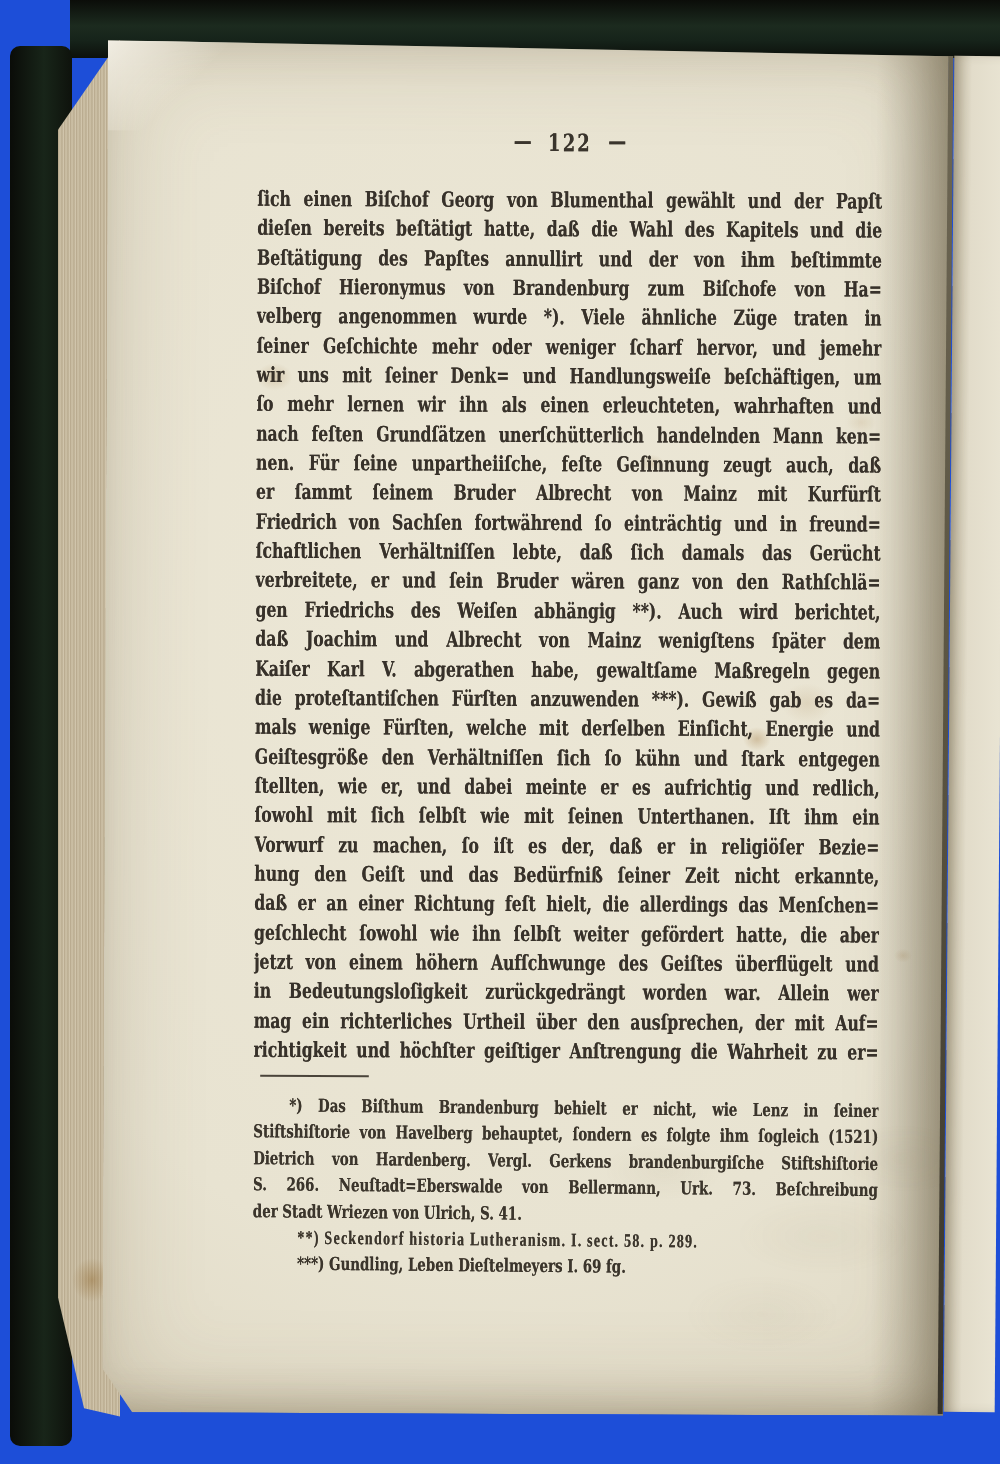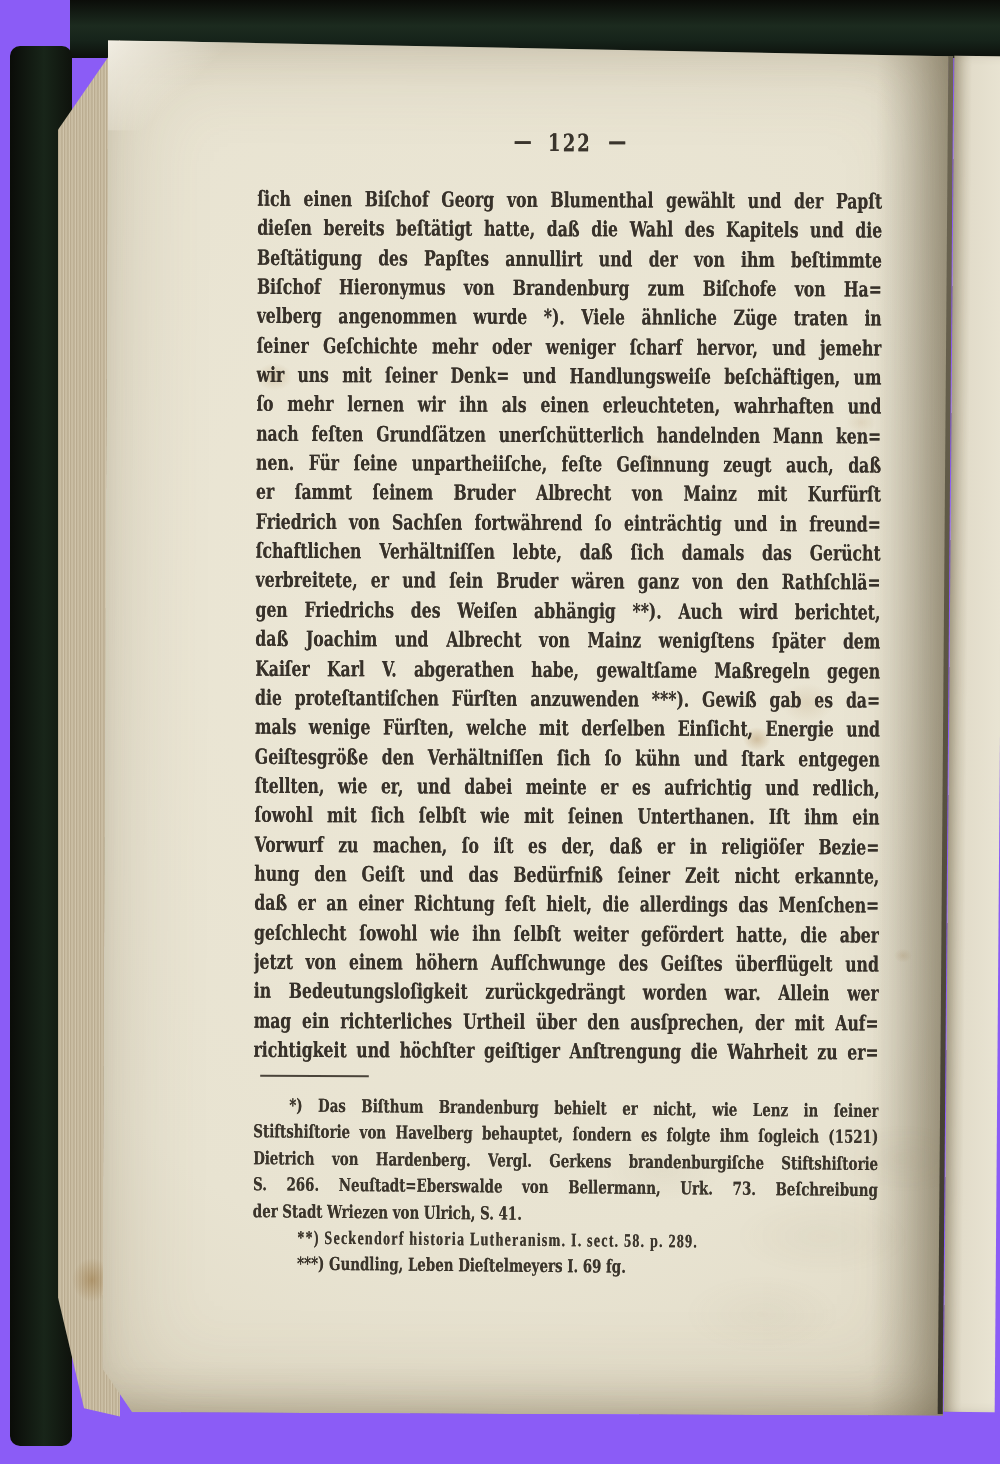--- a/index.html
+++ b/index.html
@@ -1,17 +1,17 @@
 <!DOCTYPE html>
 <html><head>
 <meta charset="utf-8">
 <style>
   html,body{margin:0;padding:0;background:#070806;}
   .scene{position:relative;width:1000px;height:1464px;overflow:hidden;
-         background:#8b5cf6;font-family:"DejaVu Serif",serif;}
+         background:#1d4ed8;font-family:"DejaVu Serif",serif;}
 
   
   .cover-top{position:absolute;left:70px;top:0;width:930px;height:58px;
     background:linear-gradient(180deg,#0b0d09 0%,#1c2b1f 45%,#16231a 70%,#0c100b 100%);}
   .cover-left{position:absolute;left:10px;top:46px;width:62px;height:1400px;border-radius:10px;
     background:linear-gradient(90deg,#0a0c08 0%,#182519 55%,#0e120c 100%);}
 
   
   .edge-stack{position:absolute;left:58px;top:40px;width:62px;height:1382px;
     background:repeating-linear-gradient(90deg,#b3a488 0px,#cfc3a9 2px,#b9ab8f 4px,#d8cdb5 6px);

